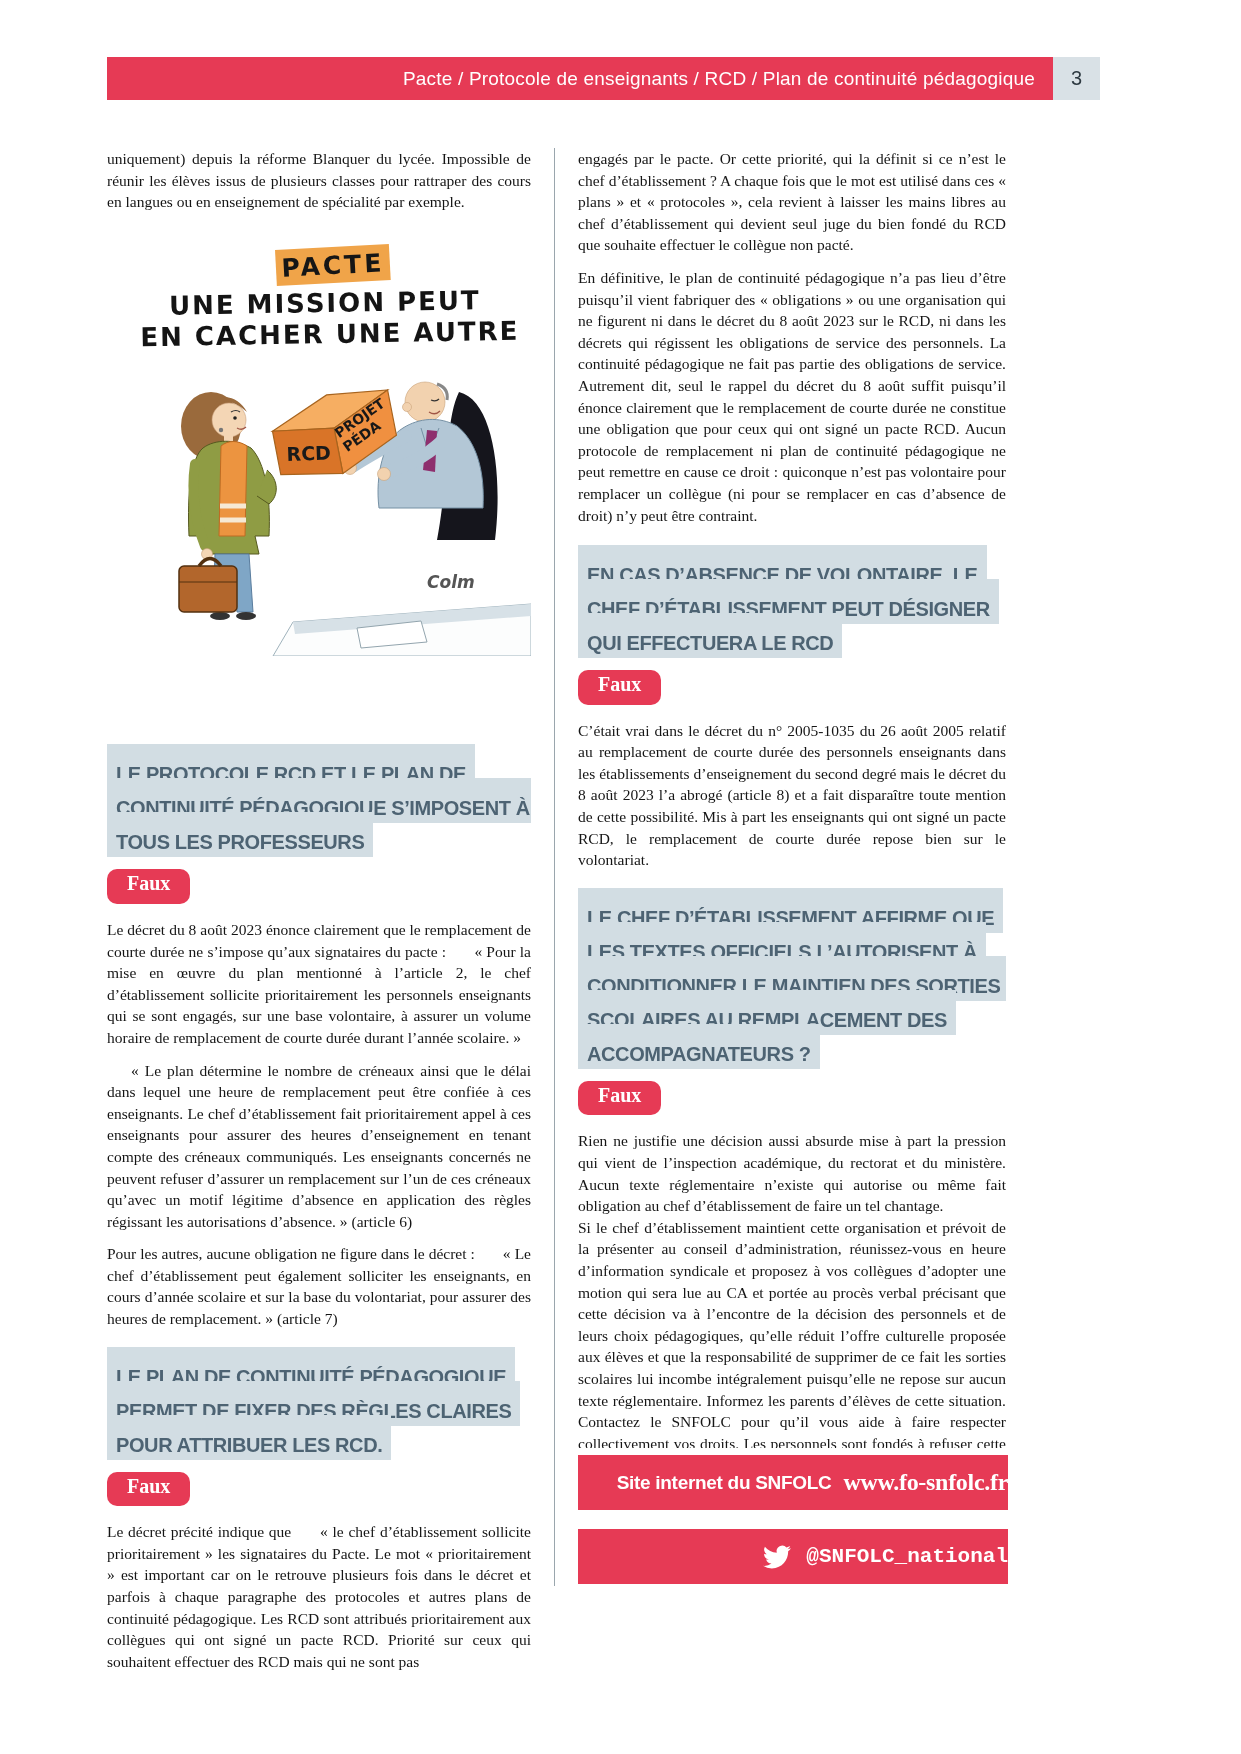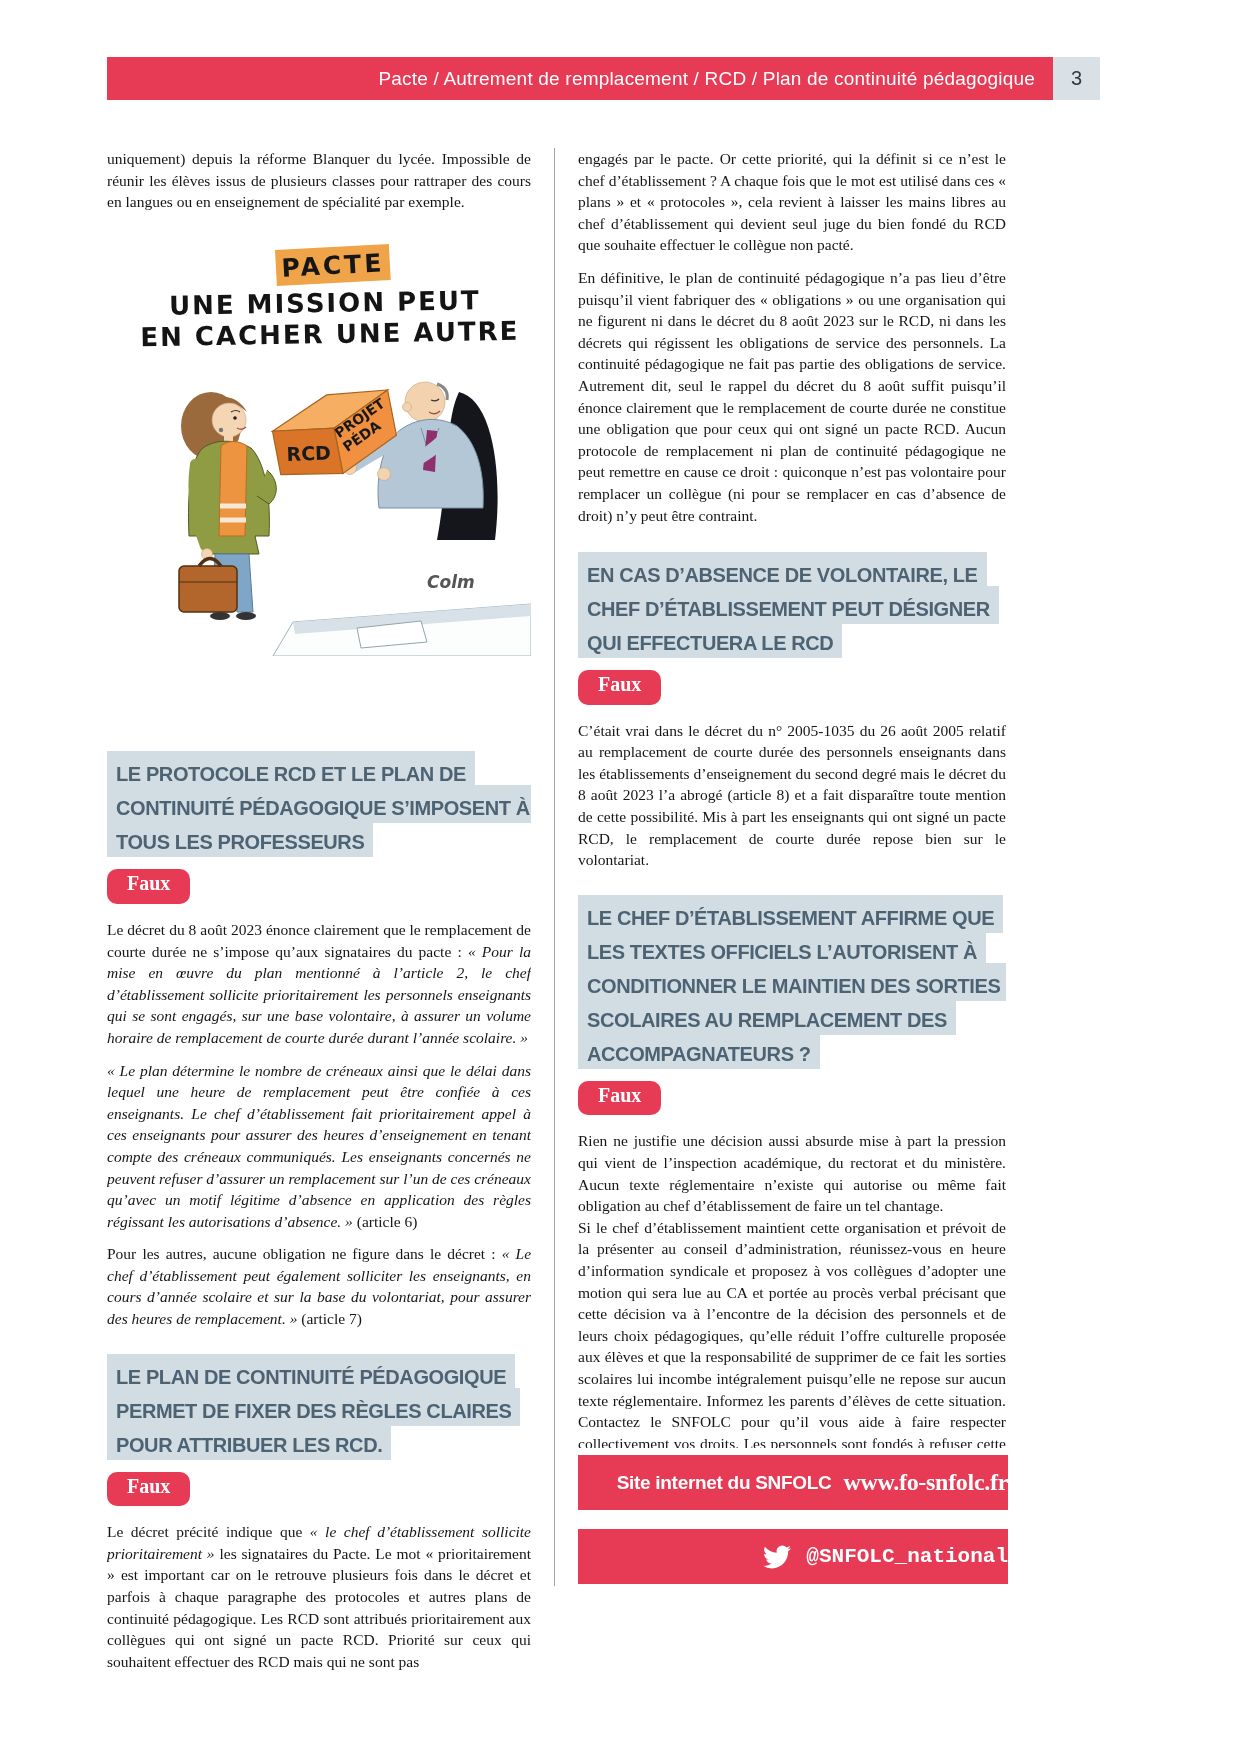--- a/index.html
+++ b/index.html
@@ -11,25 +11,25 @@
   .header-title{color:#ffffff;font-family:"Liberation Sans",sans-serif;font-size:19px;font-weight:400;letter-spacing:.2px;}
   .page-num{position:absolute;left:1053px;top:57px;width:47px;height:43px;background:#d9e1e6;
         display:flex;align-items:center;justify-content:center;
         font-family:"Liberation Sans",sans-serif;font-size:20px;color:#2e3a42;}
   
   .col{position:absolute;top:148px;font-size:15.5px;line-height:21.6px;text-align:justify;}
   .col-left{left:107px;width:424px;height:1606px;overflow:hidden;}
   .col-right{left:578px;width:428px;height:1300px;overflow:hidden;}
   .divider{position:absolute;left:554px;top:148px;width:1px;height:1438px;background:#9aa6ad;}
   p{margin:0 0 11px;} 
-  .quote{font-style:italic;}
+  .quote{margin-left:24px;}
   
   .headline{line-height:33px;text-align:left;margin:0;}
   .hl{background:#d2dde3;color:#4d6373;font-family:"Liberation Sans",sans-serif;font-weight:700;
-      font-size:20px;letter-spacing:-.4px;padding:12px 9px 4px;
+      font-size:20px;letter-spacing:-.4px;padding:19px 9px 4px;
       -webkit-box-decoration-break:clone;box-decoration-break:clone;}
   .badge{display:inline-block;background:#e63a55;color:#ffffff;font-family:"Liberation Serif",serif;
       font-weight:700;font-size:20px;padding:4px 20px 9px;margin:10px 0 15px;border-radius:10px;}
   .sect{margin-top:36px;}
   
   .cartoon{margin:20px 0 0;}
   
   .footer-bar{position:absolute;left:578px;width:430px;height:55px;background:#e63a55;color:#ffffff;
       display:flex;align-items:center;justify-content:flex-end;gap:12px;}
   .fb1{top:1455px;}
@@ -38,21 +38,21 @@
   .fb-url{font-family:Liberation Serif, serif;font-weight:700;font-size:24px;letter-spacing:-.3px;}
   .fb-handle{font-family:"Liberation Mono",monospace;font-weight:700;font-size:21px;}
   .sketch-caption{font-family:"DejaVu Sans",sans-serif;font-weight:bold;}
 </style>
 </head>
 <body>
 
 <div class="page">
 
   <div class="header-bar">
-    <span class="header-title">Pacte / Autrement de remplacement / RCD / Plan de continuité pédagogique</span>
+    <span class="header-title">Pacte / Protocole de enseignants / RCD / Plan de continuité pédagogique</span>
   </div>
   <div class="page-num">3</div>
 
   <div class="divider"></div>
 
   <div class="col col-left">
     <p>uniquement) depuis la réforme Blanquer du lycée. Impossible de réunir les élèves issus de plusieurs classes pour rattraper des cours en langues ou en enseignement de spécialité par exemple.</p>
 
     
     <svg class="cartoon" width="424" height="412" viewBox="0 0 424 412">

